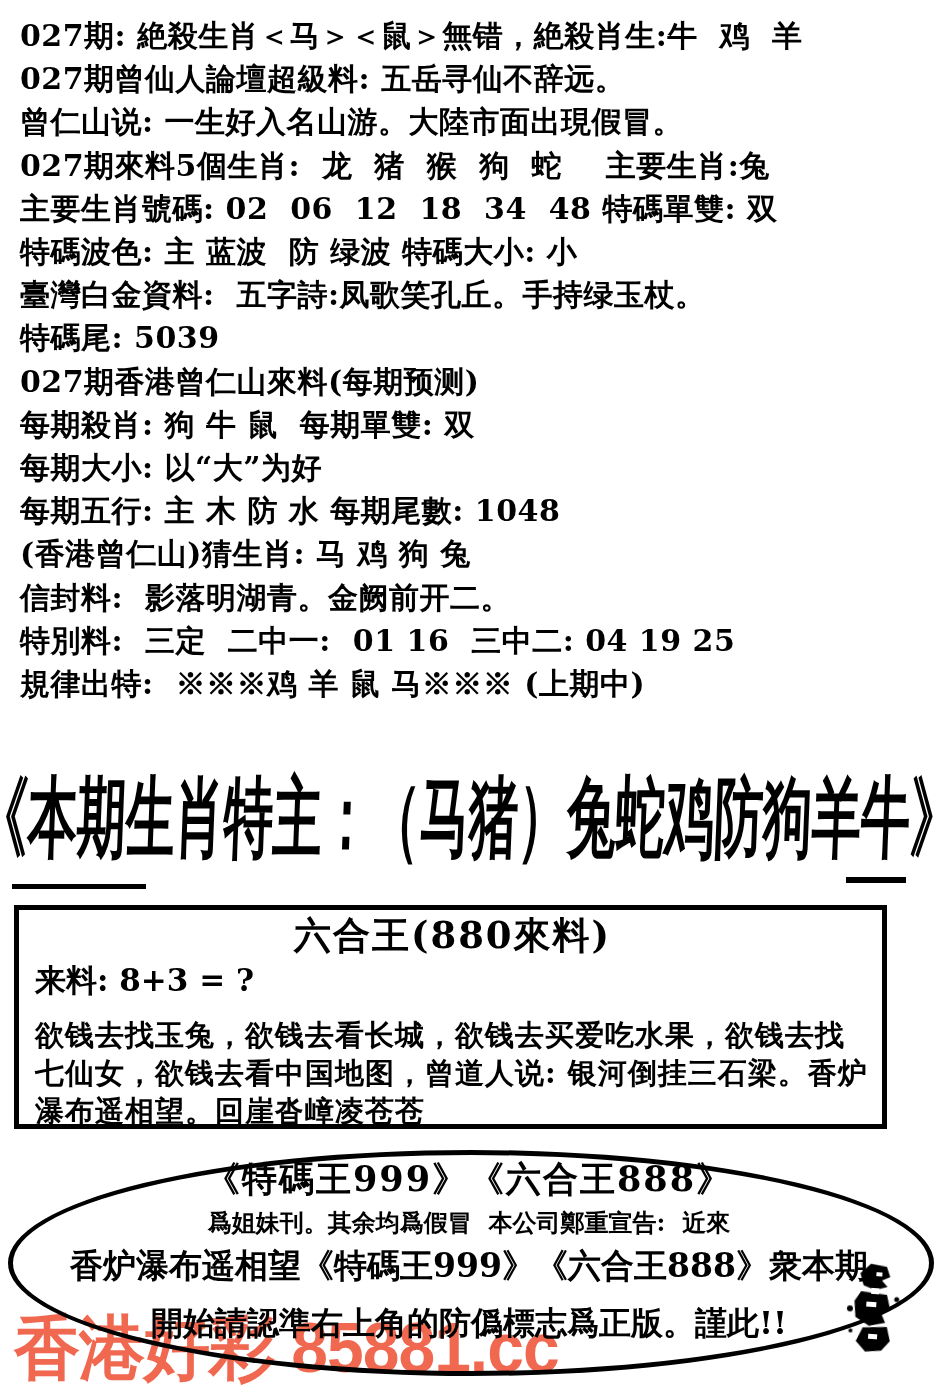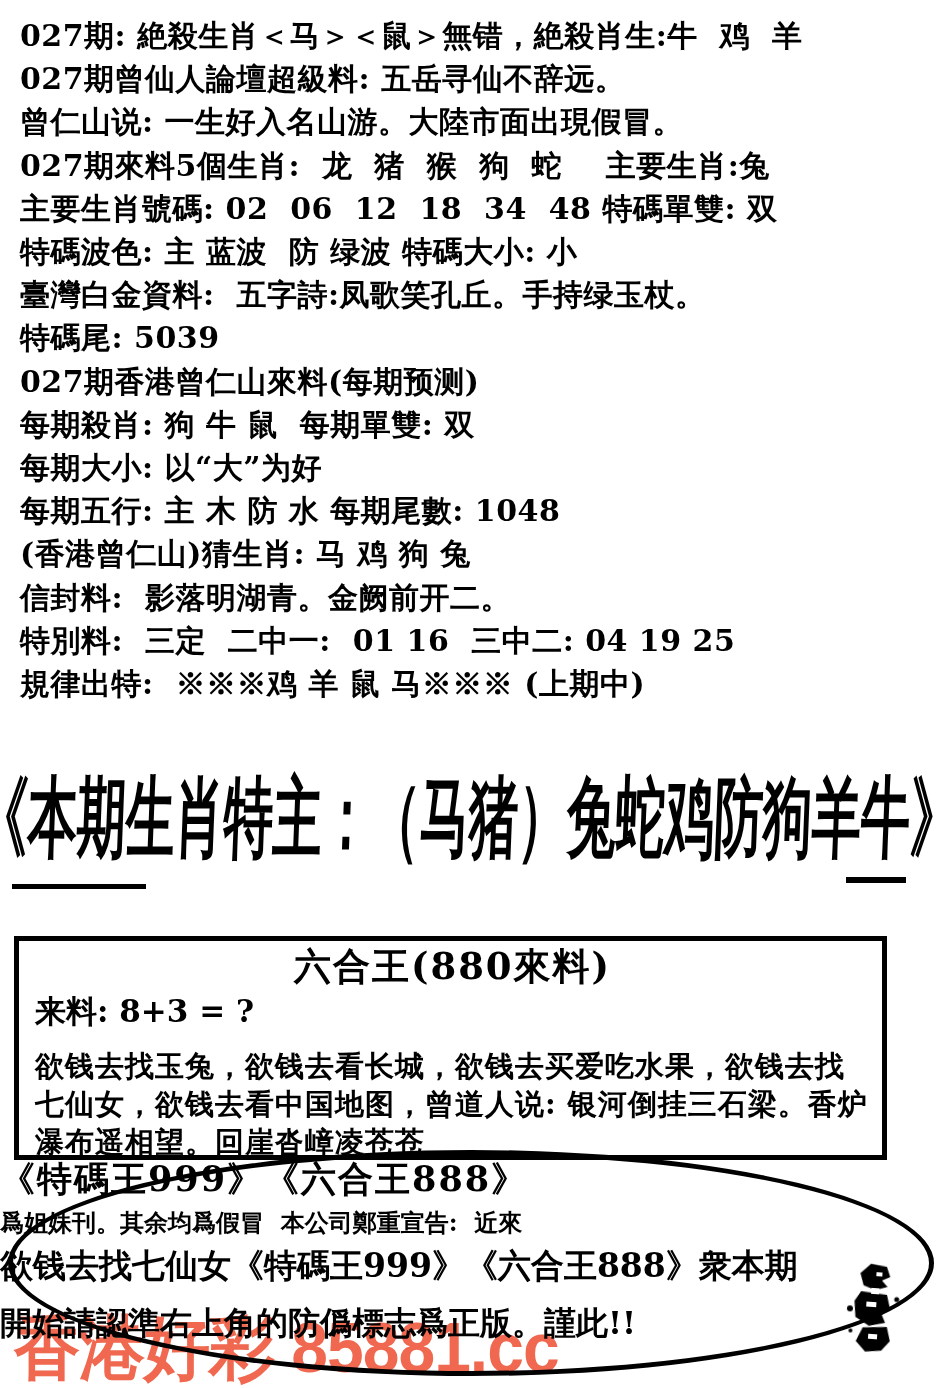--- a/index.html
+++ b/index.html
@@ -23,35 +23,35 @@
     font-size:49px;font-weight:900;white-space:nowrap;
     transform:scaleY(1.8) skewX(-4deg);
     letter-spacing:0px;
   }
   
   .bar{position:absolute;background:#000;}
   .bar-left{left:12px;top:884px;width:134px;height:5px;}
   .bar-right{left:846px;top:877px;width:60px;height:6px;}
   
   .box{
-    position:absolute;left:14px;top:936px;width:873px;height:224px;
+    position:absolute;left:14px;top:905px;width:873px;height:224px;
     border:5px solid #000;box-sizing:border-box;
     padding:2px 12px 0 16px;
   }
   .box-title{text-align:center;font-size:37px;font-weight:800;letter-spacing:2px;line-height:46px;}
   .box-formula{font-size:31px;font-weight:700;line-height:40px;margin-top:2px;}
   .box-body{font-size:29px;font-weight:700;line-height:38px;margin-top:16px;letter-spacing:1px;}
   
   .ellipse{
     position:absolute;left:8px;top:1150px;width:916px;height:216px;
     border:5px solid #000;border-radius:50%;
     z-index:3;pointer-events:none;background:transparent;
   }
   .notice{
-    position:absolute;left:0;top:1157px;width:938px;z-index:2;
+    position:absolute;left:0;top:1157px;width:938px;text-align:center;z-index:2;
   }
   .notice .n1{font-size:35px;font-weight:800;line-height:44px;letter-spacing:2px;}
   .notice .n2{font-size:24px;font-weight:700;line-height:43px;white-space:pre;}
   .notice .n3{font-size:33px;font-weight:700;line-height:43px;white-space:pre;}
   .notice .n4{font-size:32px;font-weight:700;line-height:43px;white-space:pre;margin-top:15px;}
   
   .seal{position:absolute;left:840px;top:1262px;width:66px;height:94px;z-index:2;
         filter:blur(0.4px);transform:rotate(4deg);}
   
   .watermark{
@@ -95,21 +95,21 @@
 
   <div class="box">
     <div class="box-title">六合王(880來料)</div>
     <div class="box-formula">来料: 8+3 = ?</div>
     <div class="box-body">欲钱去找玉兔，欲钱去看长城，欲钱去买爱吃水果，欲钱去找七仙女，欲钱去看中国地图，曾道人说: 银河倒挂三石梁。香炉瀑布遥相望。回崖沓嶂凌苍苍</div>
   </div>
 
   <div class="notice">
     <div class="n1">《特碼王999》《六合王888》</div>
     <div class="n2">爲姐妹刊。其余均爲假冒  本公司鄭重宣告:  近來</div>
-    <div class="n3">欲钱去找七仙女《特碼王999》《六合王888》衆本期</div>
+    <div class="n3">香炉瀑布遥相望《特碼王999》《六合王888》衆本期</div>
     <div class="n4">開始請認準右上角的防僞標志爲正版。謹此!!</div>
   </div>
 
   <div class="ellipse"></div>
 
   <div class="seal">
     <svg width="66" height="94" viewBox="0 0 66 94" xmlns="http://www.w3.org/2000/svg">
       <path d="M28 2 L44 4 L48 14 L40 18 L46 24 L34 28 L22 24 L18 12 Z" fill="#000"></path>
       <path d="M20 30 L46 32 L50 46 L42 52 L46 60 L30 64 L16 56 L14 40 Z" fill="#000"></path>
       <path d="M24 66 L48 64 L52 78 L44 88 L28 90 L18 80 Z" fill="#000"></path>

